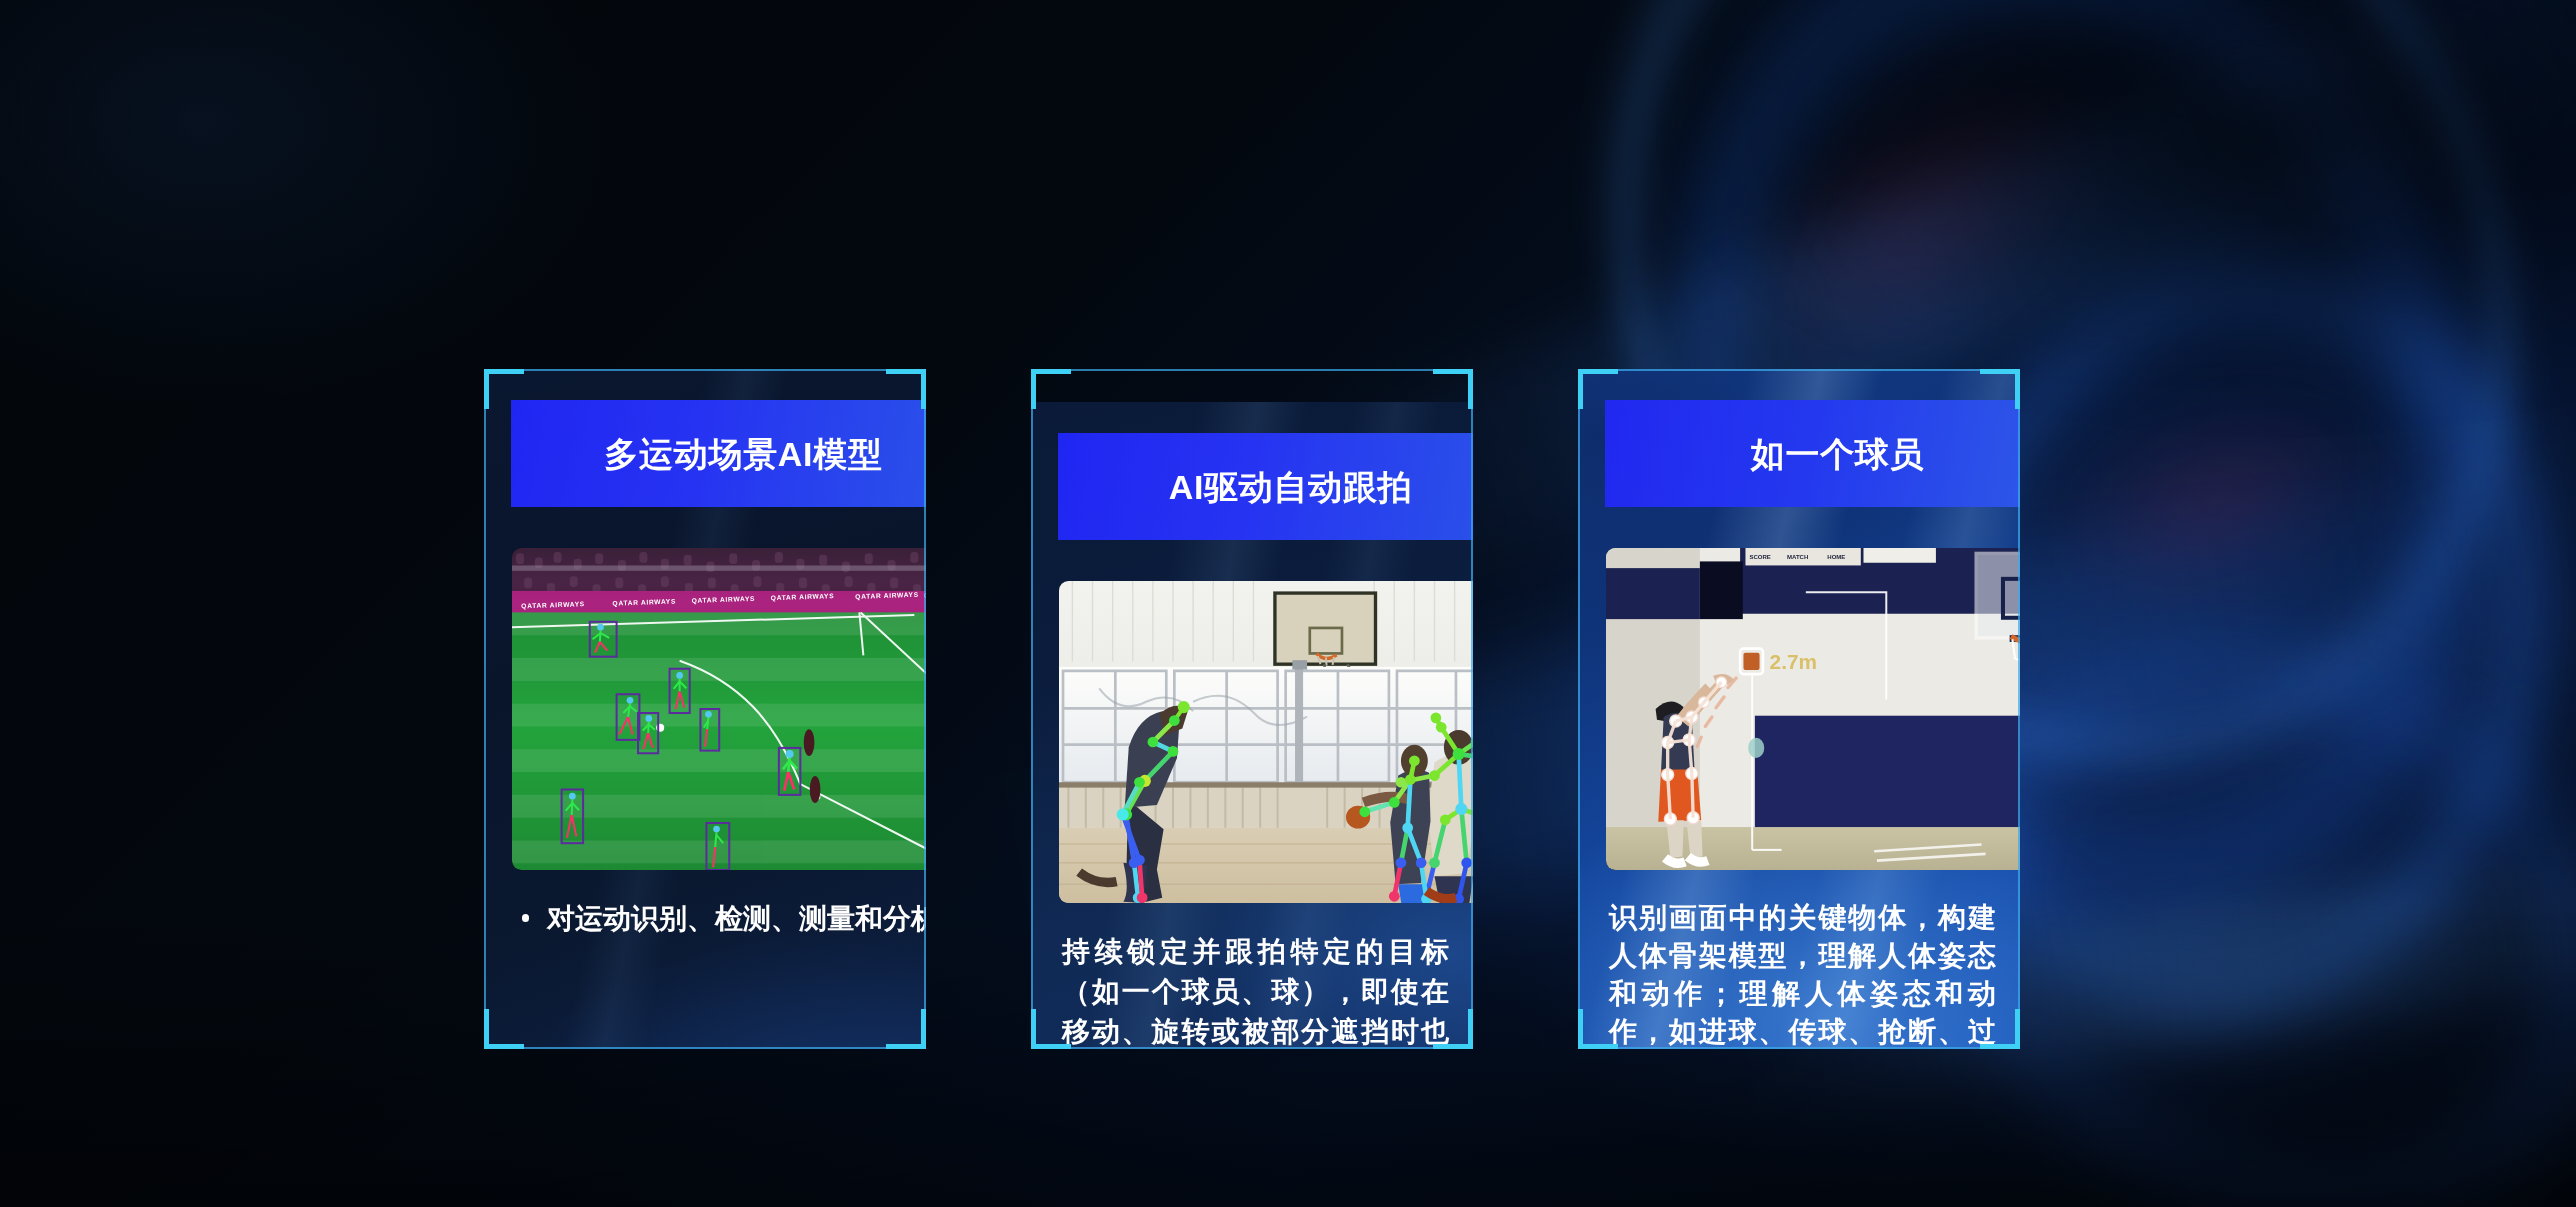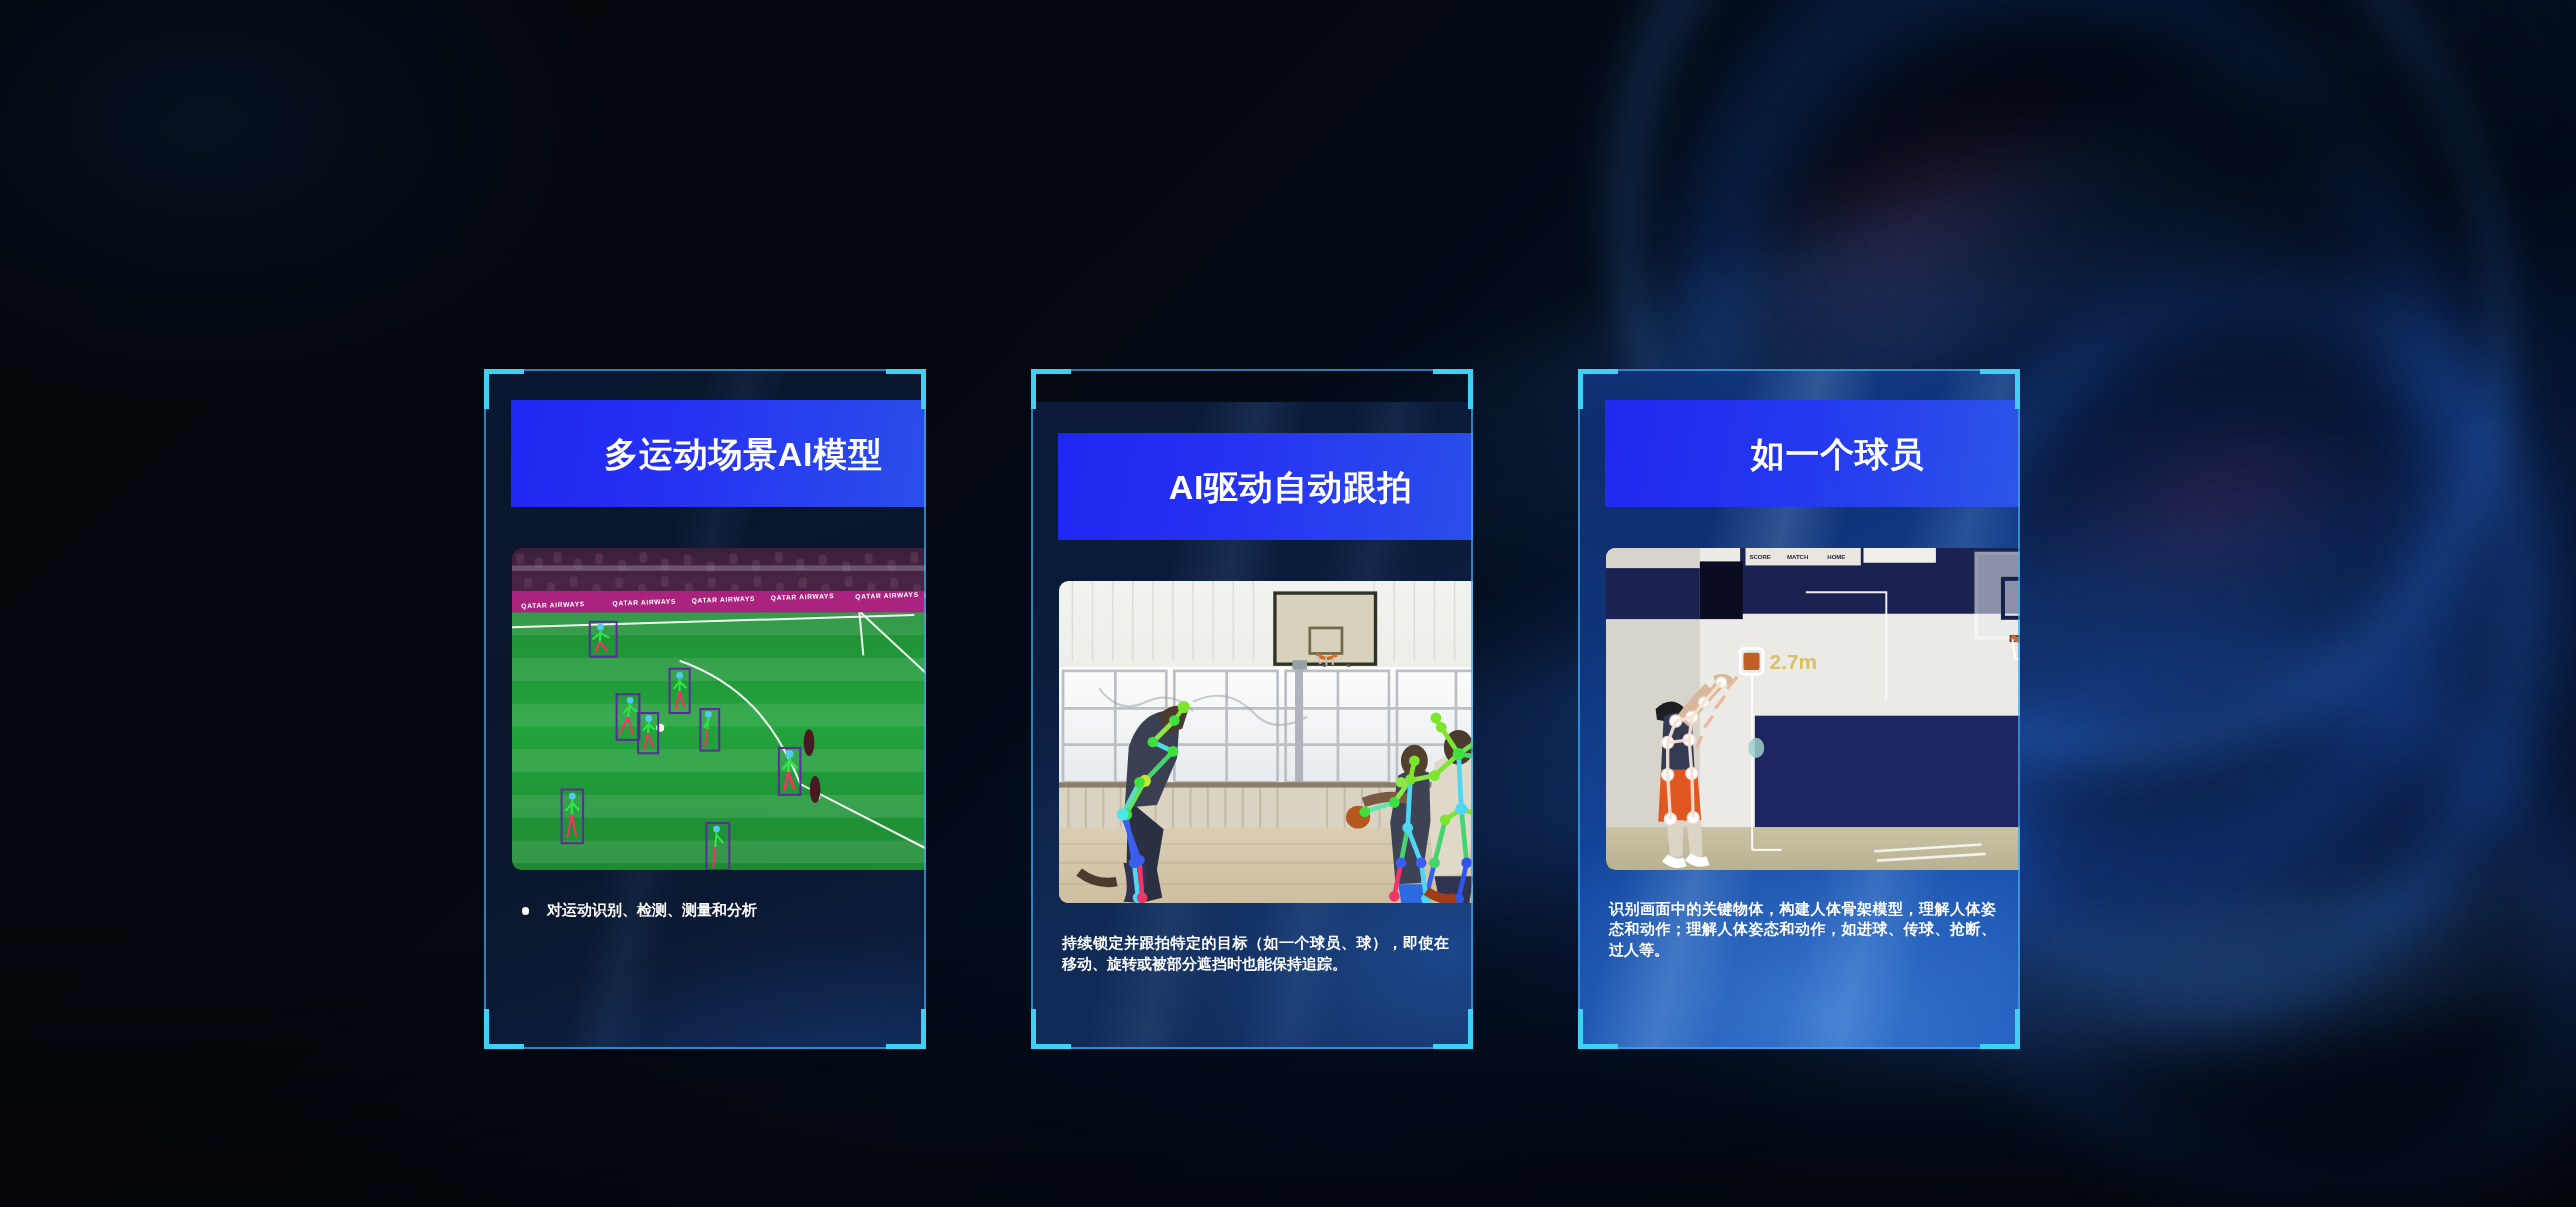--- a/index.html
+++ b/index.html
@@ -170,21 +170,21 @@
     position:absolute; left:28px; top:179px;
     width:460px; height:322px;
     border-radius:9.4px; overflow:hidden;
     background:#000;
   }
   .thumb svg { display:block; width:100%; height:100%; }
 
   
   .body-text {
     position:absolute; left:31px; right:24px; top:530px;
-    color:#fff; font-size:15px; line-height:1.42; font-weight:600;
+    color:#fff; font-size:28px; line-height:1.42; font-weight:600;
   }
   .bullets { list-style:none; }
   .bullets li {
     position:relative; padding-left:32px; margin-bottom:6.7px;
     white-space:nowrap;
   }
   .bullets li .dot {
     position:absolute; left:6.7px; top:.55em;
     width:7.4px; height:7.4px; border-radius:50%; background:#fff;
   }

